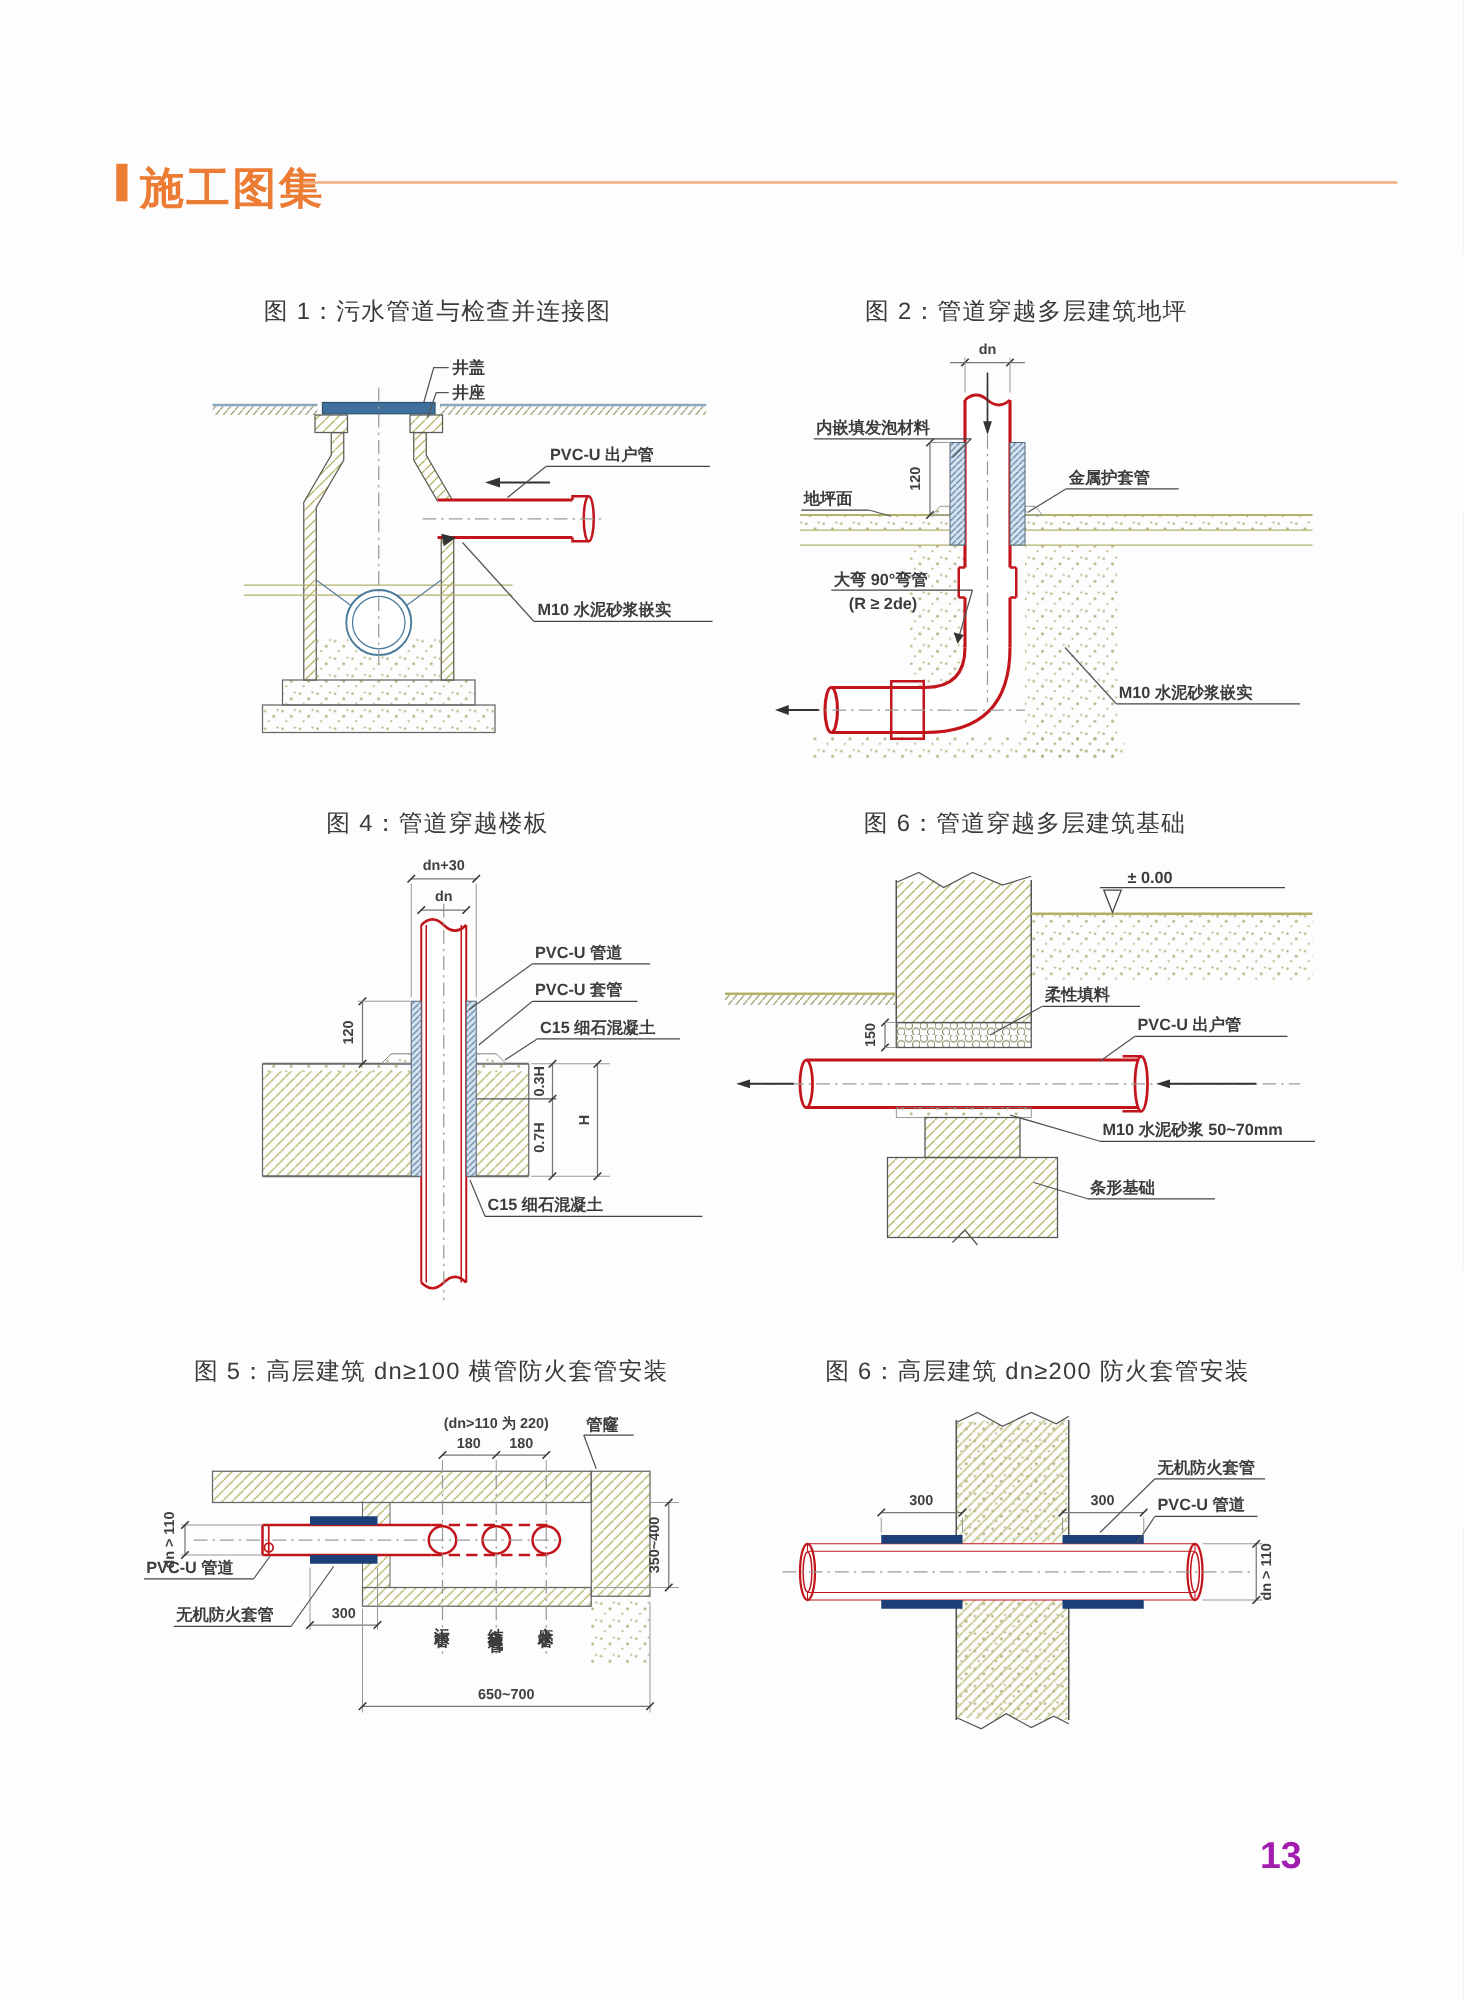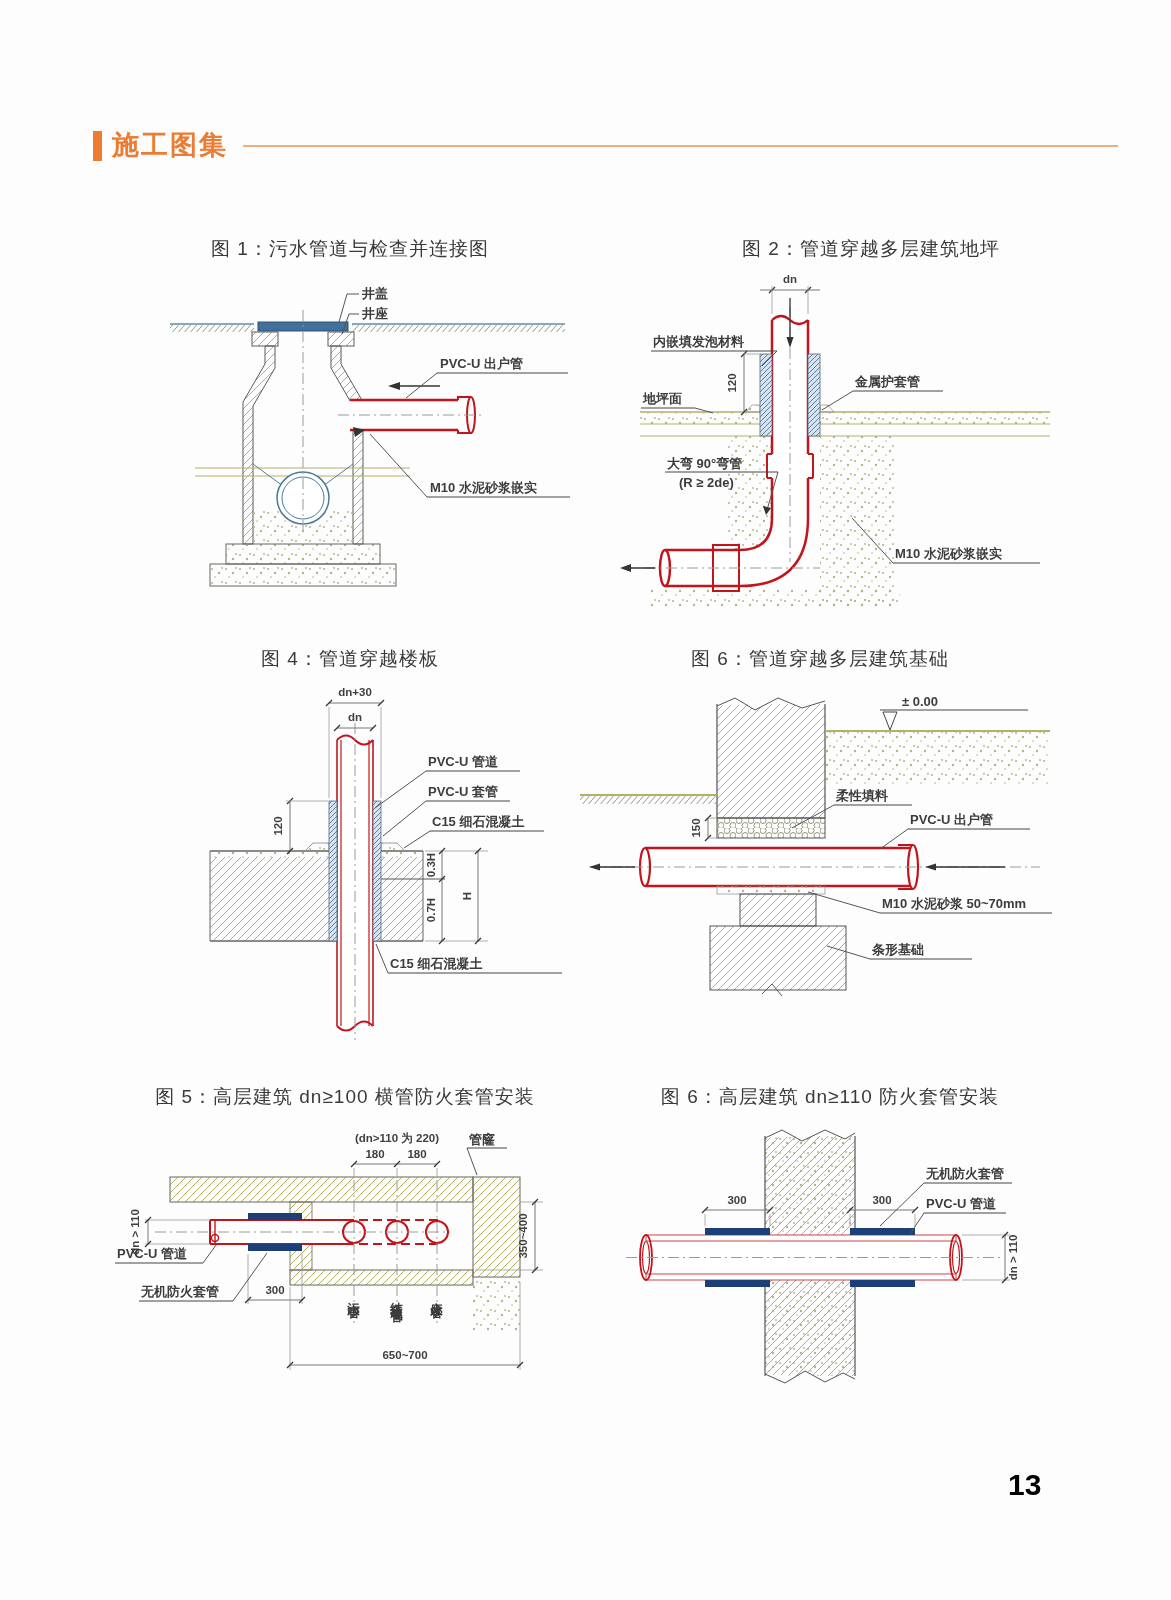--- a/index.html
+++ b/index.html
@@ -1,25 +1,25 @@
 <!DOCTYPE html>
 <html><head>
 <meta charset="utf-8">
 <style>
   html,body{margin:0;padding:0;background:#e8e8e8;}
   .page{position:relative;width:1171px;height:1600px;background:#fdfdfe;margin:0 auto;overflow:hidden;
         font-family:"Liberation Sans",sans-serif;}
   .hdr-bar{position:absolute;left:93px;top:131px;width:9px;height:30px;background:#ec7c33;}
-  .hdr-title{position:absolute;left:112px;top:127px;font-size:27px;font-weight:600;color:#ec7c33;letter-spacing:2px;}
+  .hdr-title{position:absolute;left:112px;top:127px;font-size:35px;font-weight:600;color:#ec7c33;letter-spacing:2px;}
   .hdr-rule{position:absolute;left:243px;top:145px;width:875px;height:2px;background:#efae80;}
   .fig-title{position:absolute;font-size:19px;font-weight:400;color:#3a3a3a;text-align:center;letter-spacing:1px;}
   .diag{position:absolute;}
   svg text{font-family:"Liberation Sans",sans-serif;font-size:13px;font-weight:700;fill:#3c3c3c;}
   svg text.dim{font-size:11.5px;fill:#3f3f3f;}
-  .pageno{position:absolute;left:1008px;top:1468px;font-size:30px;font-weight:600;color:#000000;}
+  .pageno{position:absolute;left:1008px;top:1468px;font-size:30px;font-weight:600;color:#a21caf;}
   .vlabel{position:absolute;writing-mode:vertical-rl;text-orientation:upright;font-size:12.5px;
           font-weight:700;color:#3c3c3c;letter-spacing:2px;line-height:1;}
   .leader{stroke:#555;stroke-width:1;fill:none;}
   .ul{stroke:#444;stroke-width:1;}
   .dimline{stroke:#777;stroke-width:1;}
   .ext{stroke:#999;stroke-width:0.8;}
   .tick{stroke:#333;stroke-width:1.3;}
   .cl{stroke:#9a9a9a;stroke-width:1;stroke-dasharray:11 4 2 4;fill:none;}
   .red{stroke:#c2151b;fill:none;}
   .arrow{fill:#333;}
@@ -27,25 +27,25 @@
 </head>
 <body>
 
 <div class="page">
 
   <div class="hdr-bar"></div>
   <h1 class="hdr-title" style="margin:0">施工图集</h1>
   <div class="hdr-rule"></div>
 
   <div class="fig-title" style="left:120px;top:236px;width:460px">图 1：污水管道与检查并连接图</div>
-  <div class="fig-title" style="left:646px;top:236px;width:450px">图 2：管道穿越多层建筑地坪</div>
+  <div class="fig-title" style="left:596px;top:236px;width:450px">图 2：管道穿越多层建筑地坪</div>
   <div class="fig-title" style="left:120px;top:646px;width:460px">图 4：管道穿越楼板</div>
   <div class="fig-title" style="left:590px;top:646px;width:460px">图 6：管道穿越多层建筑基础</div>
   <div class="fig-title" style="left:100px;top:1084px;width:490px">图 5：高层建筑 dn≥100 横管防火套管安装</div>
-  <div class="fig-title" style="left:600px;top:1084px;width:460px">图 6：高层建筑 dn≥110 防火套管安装</div>
+  <div class="fig-title" style="left:600px;top:1084px;width:460px">图 6：高层建筑 dn≥200 防火套管安装</div>
 
   <svg class="diag" style="left:140px;top:272px" width="440" height="335" viewBox="0 0 440 335">
     <defs>
       <pattern id="f1h" width="8" height="8" patternUnits="userSpaceOnUse">
           <path d="M0,8 L8,0" stroke="#b6b565" stroke-width="1"></path>
         </pattern>
       <pattern id="f1g" width="6" height="7" patternUnits="userSpaceOnUse">
           <path d="M0,7 L6,0" stroke="#9a9a70" stroke-width="1"></path>
         </pattern>
       <pattern id="f1s" width="14" height="14" patternUnits="userSpaceOnUse">

